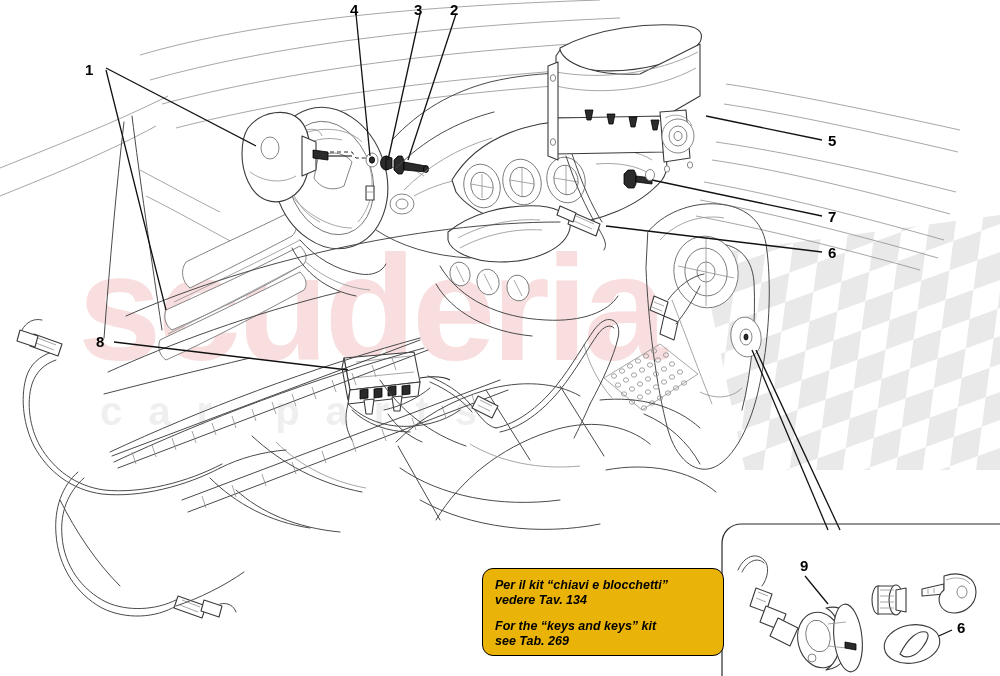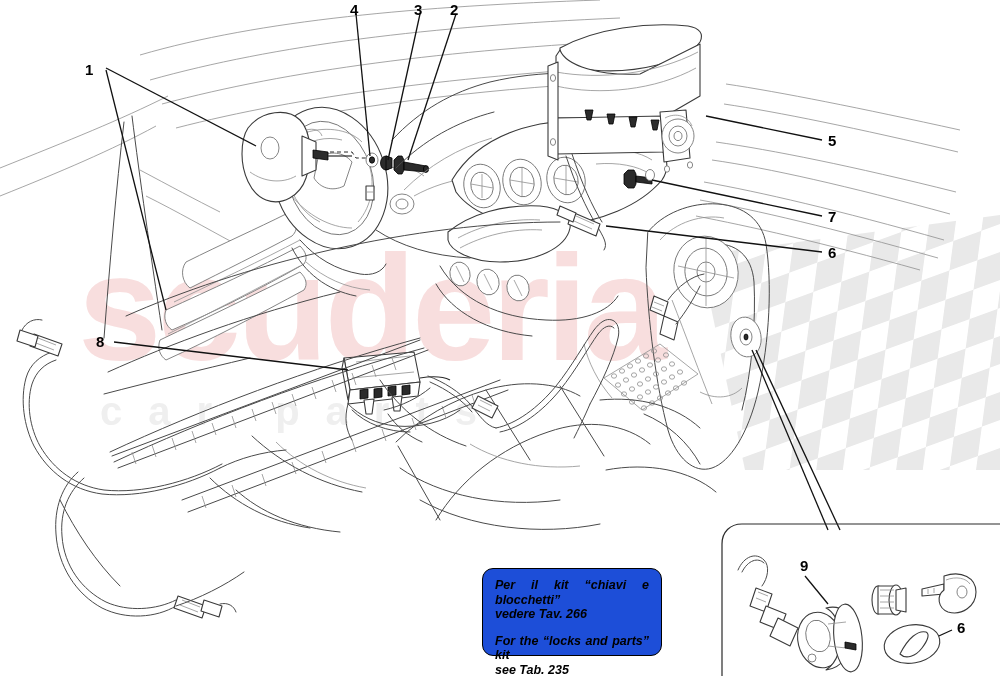--- a/index.html
+++ b/index.html
@@ -28,25 +28,25 @@
     font-size: 15px;
     color: #000000;
     line-height: 1;
     letter-spacing: 0px;
     user-select: none;
   }
   #notebox {
     position: absolute;
     left: 482px;
     top: 568px;
-    width: 180px;
+    width: 242px;
     height: 88px;
     border: 1.6px solid #000;
     border-radius: 11px;
-    background: #1d4ed8;
+    background: #eab308;
     box-sizing: border-box;
     padding: 9px 12px 0 12px;
   }
   #notebox p {
     margin: 0;
     font-family: "Liberation Sans", sans-serif;
     font-style: italic;
     font-weight: bold;
     font-size: 12.5px;
     line-height: 14.5px;
@@ -494,21 +494,21 @@
   <div class="callout" style="left:828px; top:133px;">5</div>
   <div class="callout" style="left:828px; top:209px;">7</div>
   <div class="callout" style="left:828px; top:245px;">6</div>
   <div class="callout" style="left:96px; top:334px;">8</div>
   <div class="callout" style="left:800px; top:558px;">9</div>
   <div class="callout" style="left:957px; top:620px;">6</div>
 
   <div id="notebox">
     <p>
       <span>Per il kit “chiavi e blocchetti”</span><br>
-      <span>vedere Tav. 266</span>
+      <span>vedere Tav. 134</span>
     </p>
     <p class="second">
-      <span>For the “locks and parts” kit</span><br>
-      <span>see Tab. 235</span>
+      <span>For the “keys and keys” kit</span><br>
+      <span>see Tab. 269</span>
     </p>
   </div>
 
 </div>
 
 </body></html>

